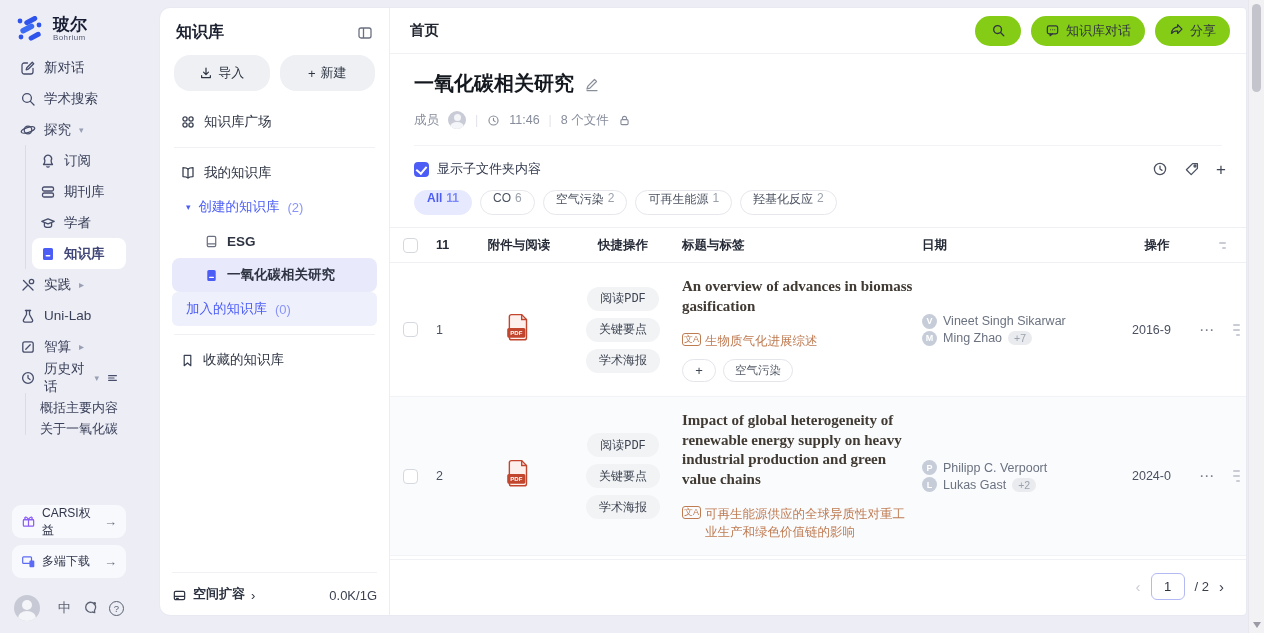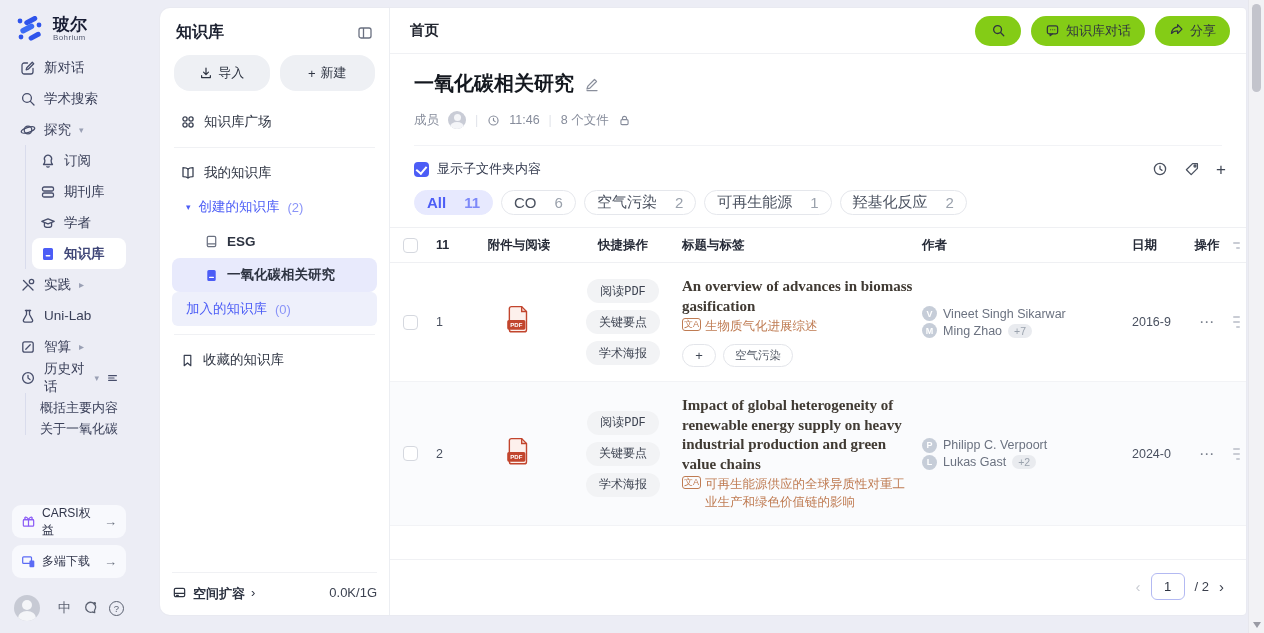--- a/index.html
+++ b/index.html
@@ -48,21 +48,21 @@
   .p2-item { display:flex; align-items:center; gap:8px; height:34px; padding:0 8px; border-radius:8px; font-size:13.5px; color:#2e3442; cursor:pointer; }
   .p2-item .ic { color:#3a4152; }
   .p2-divider { border-top:1px solid #f0f1f4; margin:8px 2px; }
   .p2-blue { color:#4c5df6; }
   .p2-count { color:#8a94f8; font-size:13px; }
   .lib-item { display:flex; align-items:center; gap:8px; height:34px; padding:0 8px 0 32px; border-radius:8px; font-size:13.5px; color:#2e3442; cursor:pointer;font-weight:bold; }
   .lib-item .ic { color:#6a7080; }
   .lib-item.selected { background:#e8eafc; }
   .lib-item.selected .ic { color:#4c5df6; }
   .joined-item { background:#eef0fb; border-radius:6px; }
-  .p2-bottom { margin-top:auto; border-top:1px solid #f0f1f4; padding-top:12px; display:flex; align-items:flex-start; gap:6px; font-size:13px; }
+  .p2-bottom { margin-top:auto; border-top:1px solid #f0f1f4; padding-top:12px; display:flex; align-items:flex-end; gap:6px; font-size:13px; }
   .p2-bottom .label { color:#2e3442; font-weight:600; }
   .p2-bottom .chev { color:#2e3442; font-size:13px; }
   .p2-bottom .quota { margin-left:auto; color:#3c4251; }
 
   
   .main { flex:1; display:flex; flex-direction:column; position:relative; min-width:0; }
   .topbar { height:46px; flex:0 0 auto; display:flex; align-items:center; padding:0 16px 0 20px; border-bottom:1px solid #f0f1f4; }
   .breadcrumb { font-size:14.5px; font-weight:700; color:#21252f; }
   .topbar-actions { margin-left:auto; display:flex; align-items:center; gap:10px; }
   .tb-btn { height:30px; border:none; border-radius:15px; background:#84cc16; color:#30353f; font-size:13px; display:flex; align-items:center; gap:6px; padding:0 14px; cursor:pointer; font-family:inherit; }
@@ -78,38 +78,38 @@
   .mini-avatar:after { content:""; position:absolute; left:2px; top:11px; width:14px; height:10px; border-radius:50%; background:#f4f5f8; }
   .head-divider { border-top:1px solid #f2f3f6; margin:16px 0 0; }
   .toolbar { display:flex; align-items:center; padding:14px 20px 0 24px; }
   .cb { width:15px; height:15px; border-radius:4px; border:1.5px solid #d5d8df; background:#fff; flex:0 0 auto; cursor:pointer; }
   .cb.checked { border:none; background:#4c5df6; position:relative; }
   .cb.checked:after { content:""; position:absolute; left:4px; top:2px; width:5px; height:8px; border:solid #fff; border-width:0 2px 2px 0; transform:rotate(40deg); }
   .toolbar .lbl { font-size:13px; color:#333a4e; margin-left:8px; }
   .toolbar-icons { margin-left:auto; display:flex; align-items:center; gap:16px; color:#4b5260; }
   .plus-ic { font-size:17px; line-height:1; color:#3f4654; cursor:pointer; }
   .filters { display:flex; align-items:center; gap:8px; padding:12px 24px 0; }
-  .f-pill { height:25px; display:flex; align-items:center; gap:18px; padding:0 12px; border-radius:13px; border:1px solid #e5e7ec; background:#fff; font-size:15px; color:#4b5260; cursor:pointer; }
+  .f-pill { height:25px; display:flex; align-items:flex-start; gap:4px; padding:0 12px; border-radius:13px; border:1px solid #e5e7ec; background:#fff; font-size:12px; color:#4b5260; cursor:pointer; }
   .f-pill .cnt { color:#9aa1ac; }
   .f-pill.active { background:#e7e9fe; border-color:#e7e9fe; color:#4c5df6; font-weight:700; }
   .f-pill.active .cnt { color:#7d89f9; font-weight:600; }
 
   
   .tbl { margin-top:12px; flex:1; display:flex; flex-direction:column; min-height:0; }
   .t-grid { display:grid; grid-template-columns:46px 38px 96px 112px 240px 210px 56px 44px 1fr; align-items:center; }
   .t-head { height:36px; border-top:1px solid #eff0f3; border-bottom:1px solid #eff0f3; font-size:12.5px; font-weight:700; color:#252a37; }
   .t-head > div, .t-row > div { padding-right:6px; }
   .c-check { display:flex; justify-content:center; }
   .c-center { text-align:center; }
   .t-row { border-bottom:1px solid #f2f3f6; padding:14px 0; }
   .t-row.alt { background:#fafbfd; }
   .qa-col { display:flex; flex-direction:column; gap:7px; align-items:center; }
   .qa-pill { background:#f2f3f5; border:none; border-radius:13px; height:24px; padding:0 13px; font-size:12px; color:#3c4250; cursor:pointer; font-family:Liberation Mono, monospace; white-space:nowrap; }
   .doc-title { font-family:"Liberation Serif","DejaVu Serif",serif; font-size:15px; font-weight:700; color:#403a33; line-height:1.3; }
-  .doc-zh { margin-top:1px; font-size:12.5px; color:#bf7b52; line-height:1.45; display:flex; gap:4px; align-items:flex-start; }
+  .doc-zh { margin-top:16px; font-size:12.5px; color:#bf7b52; line-height:1.45; display:flex; gap:4px; align-items:flex-start; }
   .zh-ic { font-size:9px; border:1px solid #bf7b52; border-radius:3px; padding:0 1px; line-height:1.2; margin-top:1px; flex:0 0 auto; }
   .tag-row { display:flex; gap:7px; margin-top:9px; align-items:center; }
   .tag-pill { border:1px solid #e3e5ea; border-radius:12px; height:23px; padding:0 11px; font-size:11.5px; color:#565d69; background:#fff; display:flex; align-items:center; cursor:pointer; }
   .tag-plus { width:34px; justify-content:center; color:#3f4654; font-size:13px; }
   .auth-line { display:flex; align-items:center; gap:6px; font-size:12.5px; color:#6b7280; margin:2px 0; }
   .auth-av { width:15px; height:15px; border-radius:50%; background:#c6cdd8; color:#fff; font-size:9px; font-weight:700; display:flex; align-items:center; justify-content:center; flex:0 0 auto; }
   .auth-more { background:#e9ebef; color:#9aa2ad; font-size:10.5px; border-radius:8px; padding:1px 6px; }
   .c-date { font-size:12.5px; color:#4a5160; white-space:nowrap; overflow:hidden; }
   .more-btn { color:#7a818d; font-size:15px; letter-spacing:1px; text-align:center; cursor:pointer; }
   .frag { display:flex; flex-direction:column; gap:3px; align-items:flex-end; padding-right:2px; }
@@ -461,21 +461,20 @@
 
       <div class="tbl">
         <div class="t-grid t-head">
           <div class="c-check">
               <span class="cb"></span>
             </div>
           <div>11</div>
           <div class="c-center">附件与阅读</div>
           <div class="c-center">快捷操作</div>
           <div>标题与标签</div>
-          <div>作者</div>
           <div>日期</div>
           <div class="c-center">操作</div>
           <div class="frag">
               <i></i>
               <i></i>
             </div>
         </div>
 
         <div class="t-grid t-row">
           <div class="c-check">

